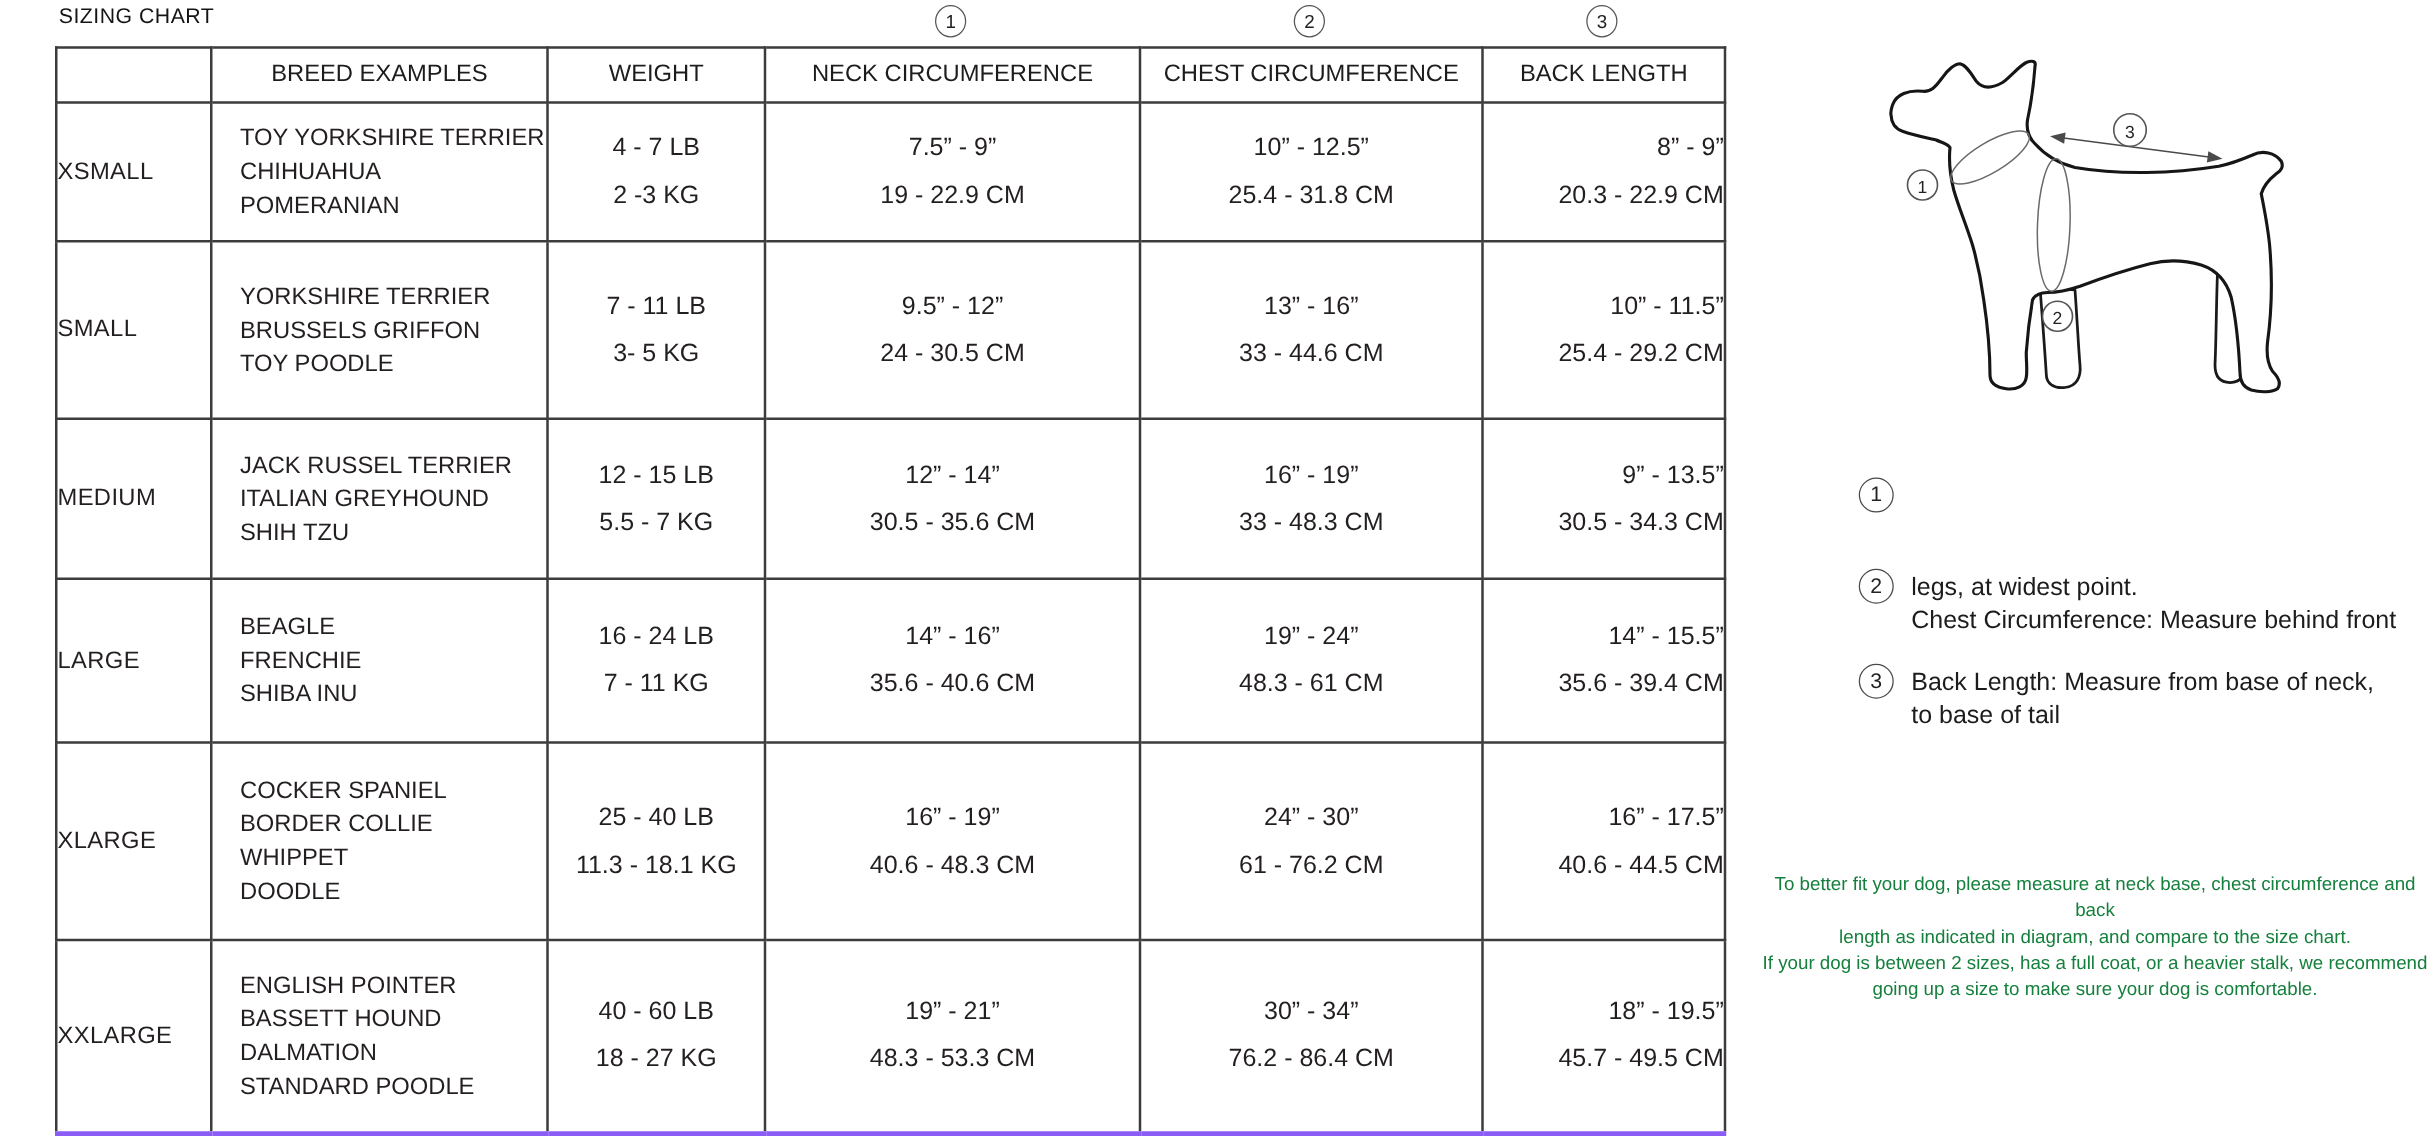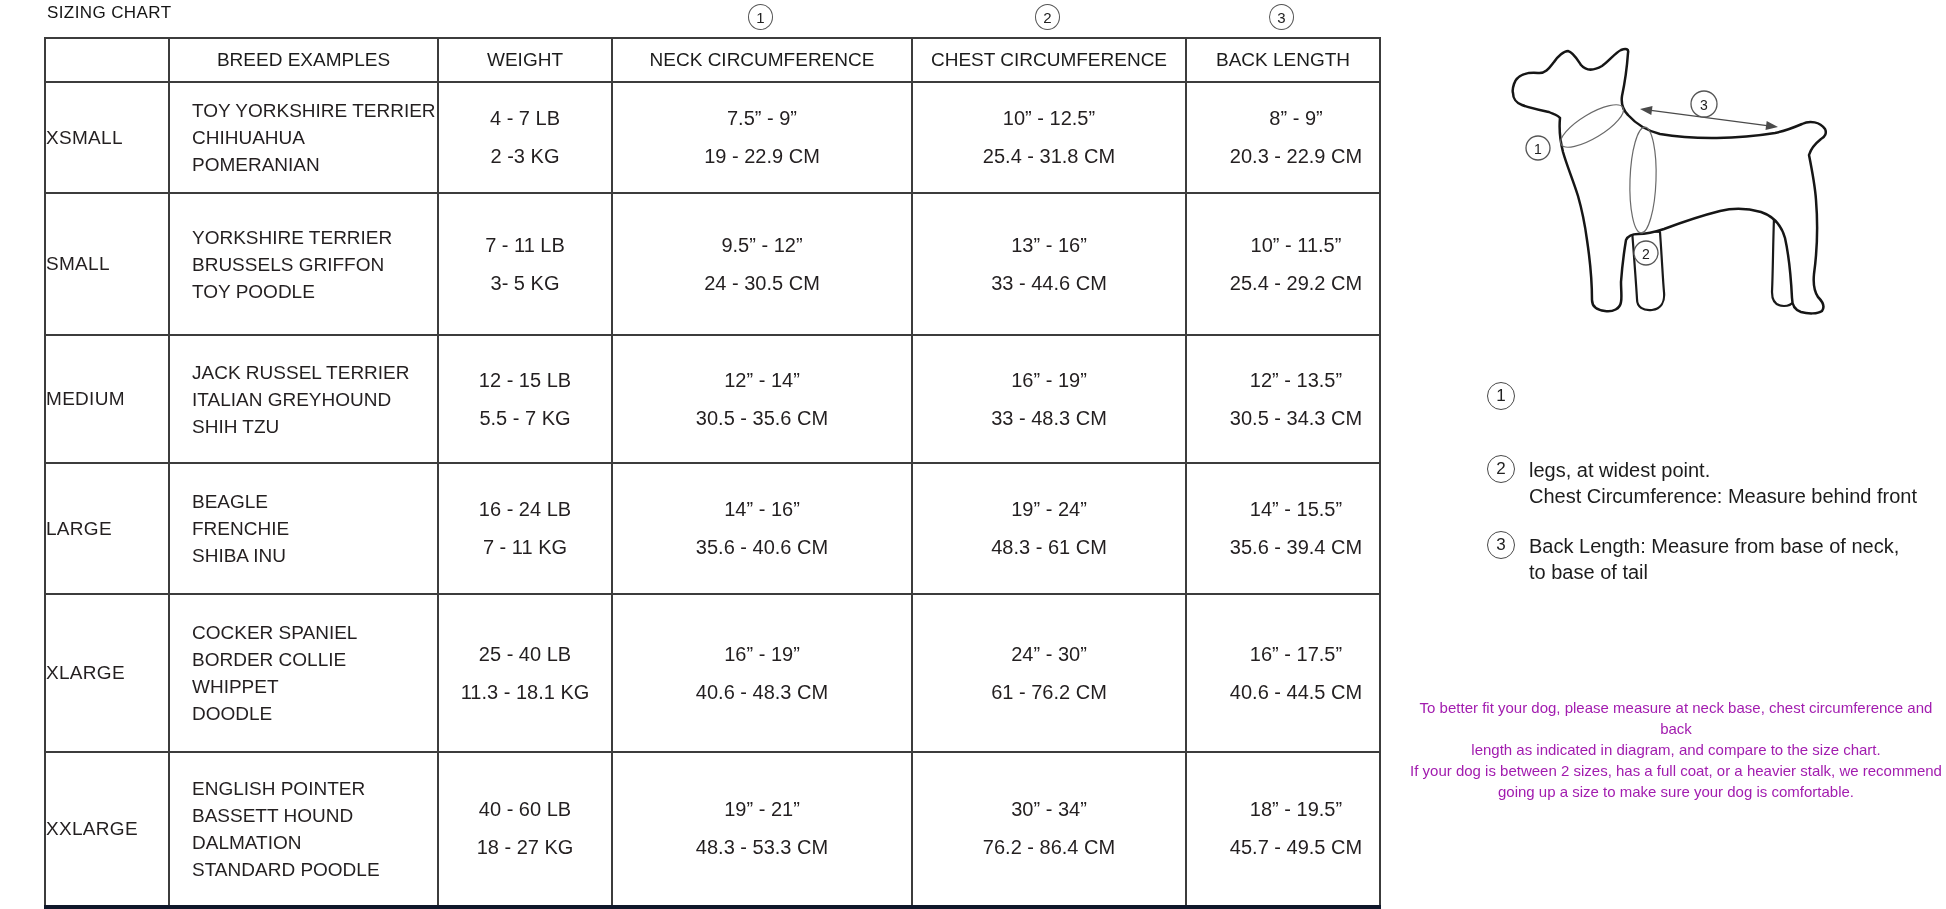--- a/index.html
+++ b/index.html
@@ -4,52 +4,52 @@
 <style>
   html,body{margin:0;padding:0;background:#fff;}
   .canvas{position:relative;width:1946px;height:909px;background:#ffffff;
           font-family:"Liberation Sans",sans-serif;color:#231f20;overflow:hidden;}
   .title{position:absolute;left:47px;top:3px;font-size:17px;letter-spacing:.4px;color:#141414;}
 
   
   table.size-chart{position:absolute;left:44px;top:37px;width:1335px;
                    border-collapse:collapse;table-layout:fixed;}
   table.size-chart td{border:2px solid #3c3c3c;vertical-align:middle;padding:0;}
-  tr.last td{border-bottom:5px solid #0f172a;}
+  tr.last td{border-bottom:5px solid #8b5cf6;}
   tr.rh{height:44px;padding-left:47px;} tr.r0{height:111px;} tr.r1{height:142px;} tr.r2{height:128px;}
   tr.r3{height:131px;} tr.r4{height:158px;} tr.r5{height:155px;}
   td.hdr{font-size:19px;text-align:center;color:#1c1c1c;}
   td.hdr-back{vertical-align:bottom;padding-bottom:5px;}
   td.c-size{font-size:19px;letter-spacing:.3px;}
   td.c-breed{padding-left:14px;}
   td.c-breed div{font-size:19px;line-height:27px;margin-left:22px;}
   .pair{display:flex;flex-direction:column;gap:15px;font-size:20px;}
   td.c-weight .pair,td.c-neck .pair,td.c-chest .pair{text-align:center;}
-  td.c-back .pair{text-align:center;padding-left:26px;}
+  td.c-back .pair{text-align:right;padding-left:26px;}
 
   
   .hmark{position:absolute;top:4px;width:25px;height:26px;border:1.5px solid #555;
          border-radius:50%;display:flex;align-items:center;justify-content:center;
          font-size:15px;color:#222;background:#fff;box-sizing:border-box;}
   .hmark.m1{left:748px;} .hmark.m2{left:1035px;} .hmark.m3{left:1269px;}
 
   
   .dog-svg{position:absolute;left:1480px;top:20px;width:466px;height:320px;}
 
   
   .legend-item{position:absolute;left:1487px;display:flex;gap:14px;}
   .legend-item .lnum{width:28px;height:28px;border:1.6px solid #4a4a4a;border-radius:50%;
         display:flex;align-items:center;justify-content:center;font-size:17px;color:#222;
         box-sizing:border-box;flex:none;margin-top:-2px;}
   .legend-item .ltext{font-size:20px;line-height:26px;color:#1c1c1c;max-width:440px;}
   .li-1{top:384px;} .li-2{top:457px;} .li-3{top:533px;}
 
   
   .note{position:absolute;left:1408px;width:536px;text-align:center;
-        font-size:15px;line-height:21px;color:#a21caf;}
+        font-size:15px;line-height:21px;color:#15803d;}
   .note-1{top:697px;} .note-2{top:760px;}
 </style>
 </head>
 <body>
 
 <div class="canvas">
 
   <div class="title">SIZING CHART</div>
 
   <div class="hmark m1">1</div>
@@ -161,21 +161,21 @@
             </div>
           </td>
       <td class="c-chest">
             <div class="pair">
         <div>16” - 19”</div>
         <div>33 - 48.3 CM</div>
             </div>
           </td>
       <td class="c-back">
             <div class="pair">
-        <div>12” - 13.5”</div>
+        <div>9” - 13.5”</div>
         <div>30.5 - 34.3 CM</div>
             </div>
           </td>
     </tr>
 
     <tr class="r3">
       <td class="c-size">LARGE</td>
       <td class="c-breed">
         <div>BEAGLE</div>
         <div>FRENCHIE</div>

